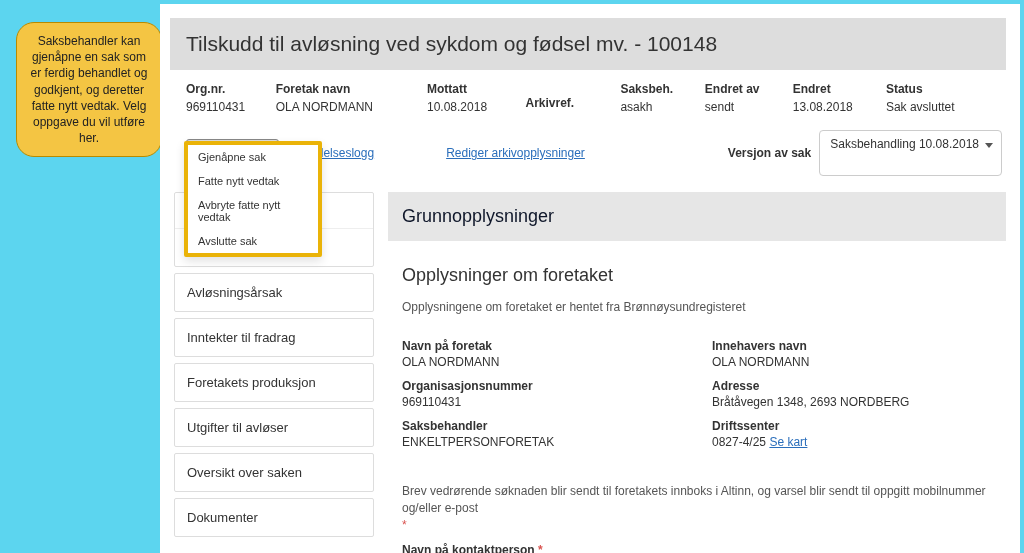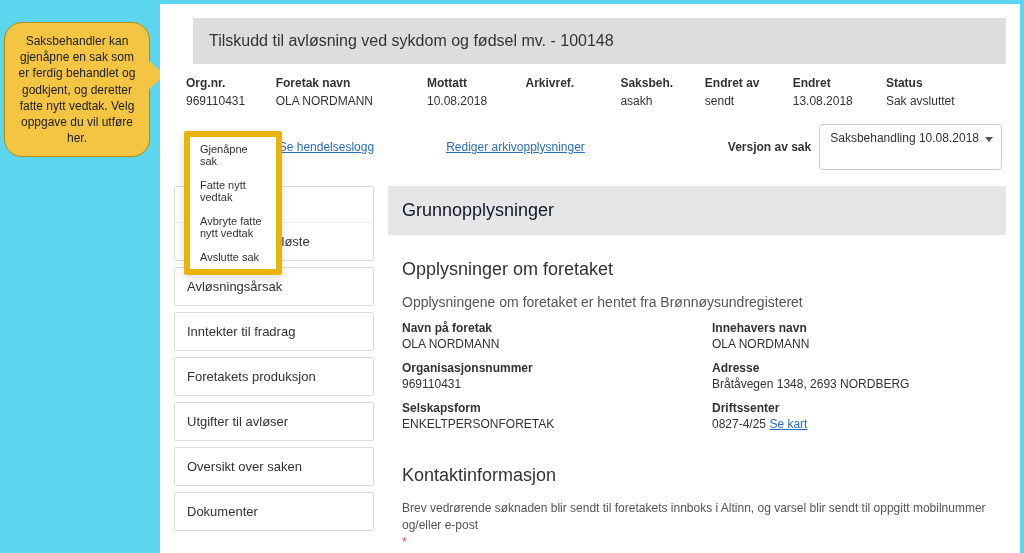--- a/index.html
+++ b/index.html
@@ -9,21 +9,21 @@
     background: #5cd5ef;
     font-size: 13px;
     color: #333;
     width: 1024px;
     height: 553px;
     overflow: hidden;
     position: relative;
   }
   .callout {
     position: absolute;
-    left: 4px;
+    left: 16px;
     top: 22px;
     width: 146px;
     background: #f4c543;
     border: 1px solid #b88a00;
     border-radius: 18px;
     padding: 10px 8px;
     text-align: center;
     font-size: 12px;
     line-height: 1.35;
     color: #222;
@@ -44,29 +44,29 @@
     top: 4px;
     right: 4px;
     bottom: 0;
     background: #fff;
     padding: 14px 14px 0 10px;
     overflow: hidden;
   }
   .title-bar {
     background: #ddd;
     padding: 14px 16px;
-    font-size: 16px;
+    font-size: 21px;
     color: #333;
-    margin-left: 23px;
   }
   .meta-row {
     display: flex;
     gap: 0;
     padding: 12px 4px 8px 16px;
     font-size: 12px;
+    align-items: flex-end;
   }
   .meta-col { margin-right: 28px; min-width: 0; }
   .meta-col.col-org { width: 70px; }
   .meta-col.col-foretak { width: 140px; }
   .meta-col.col-mottatt { width: 80px; }
   .meta-col.col-arkiv { width: 76px; }
   .meta-col.col-saksb { width: 64px; }
   .meta-col.col-endretav { width: 68px; }
   .meta-col.col-endret { width: 74px; }
   .meta-col.col-status { width: 100px; }
@@ -108,24 +108,24 @@
     font-size: 12px;
     position: relative;
     background: #fff;
     cursor: pointer;
   }
   .select-box .caret { position: absolute; right: 8px; top: 12px; }
 
   .dropdown {
     position: absolute;
     left: 24px;
-    top: 127px;
-    width: 98px;
+    top: 137px;
+    width: 138px;
     background: #fff;
-    border: 6px solid #eab308;
+    border: 4px solid #eab308;
     border-radius: 2px;
     box-shadow: 0 4px 10px rgba(0,0,0,0.12);
     z-index: 10;
     font-size: 11px;
   }
   .dropdown-item {
     padding: 6px 10px;
     cursor: pointer;
     color: #333;
   }
@@ -159,21 +159,21 @@
 
   .main { flex: 1; min-width: 0; }
   .panel-header {
     background: #e6e6e6;
     padding: 14px 14px;
     font-size: 18px;
     color: #0f172a;
   }
   .panel-body { padding: 16px 14px 10px; }
   .section-title { font-size: 18px; margin: 8px 0 14px; }
-  .hint { font-size: 14px; color: #555; margin-bottom: 11px; }
+  .hint { font-size: 12px; color: #555; margin-bottom: 25px; }
   .grid2 {
     display: grid;
     grid-template-columns: 1fr 1fr;
     column-gap: 30px;
     row-gap: 10px;
     font-size: 12px;
   }
   .field-label { font-weight: bold; margin-bottom: 2px; }
   .field-value { color: #333; }
   .kontakt-block { margin-top: 34px; }
@@ -297,33 +297,32 @@
           </div>
           <div>
             <div class="field-label">Organisasjonsnummer</div>
             <div class="field-value">969110431</div>
           </div>
           <div>
             <div class="field-label">Adresse</div>
             <div class="field-value">Bråtåvegen 1348, 2693 NORDBERG</div>
           </div>
           <div>
-            <div class="field-label">Selskapsform</div>
+            <div class="field-label">Saksbehandler</div>
             <div class="field-value">ENKELTPERSONFORETAK</div>
           </div>
           <div>
             <div class="field-label">Driftssenter</div>
             <div class="field-value">
               <span>0827-4/25 </span><a class="link">Se kart</a>
             </div>
           </div>
         </div>
 
         <div class="kontakt-block">
-          <div class="section-title">Kontaktinformasjon</div>
           <div class="brev-note">
             <span>Brev vedrørende søknaden blir sendt til foretakets innboks i Altinn, og varsel blir sendt til oppgitt mobilnummer og/eller e-post</span><br>
             <span class="req-star">*</span>
           </div>
           <label class="form-label">
             <span>Navn på kontaktperson</span>
             <span class="req-star"> *</span>
           </label>
         </div>
 

